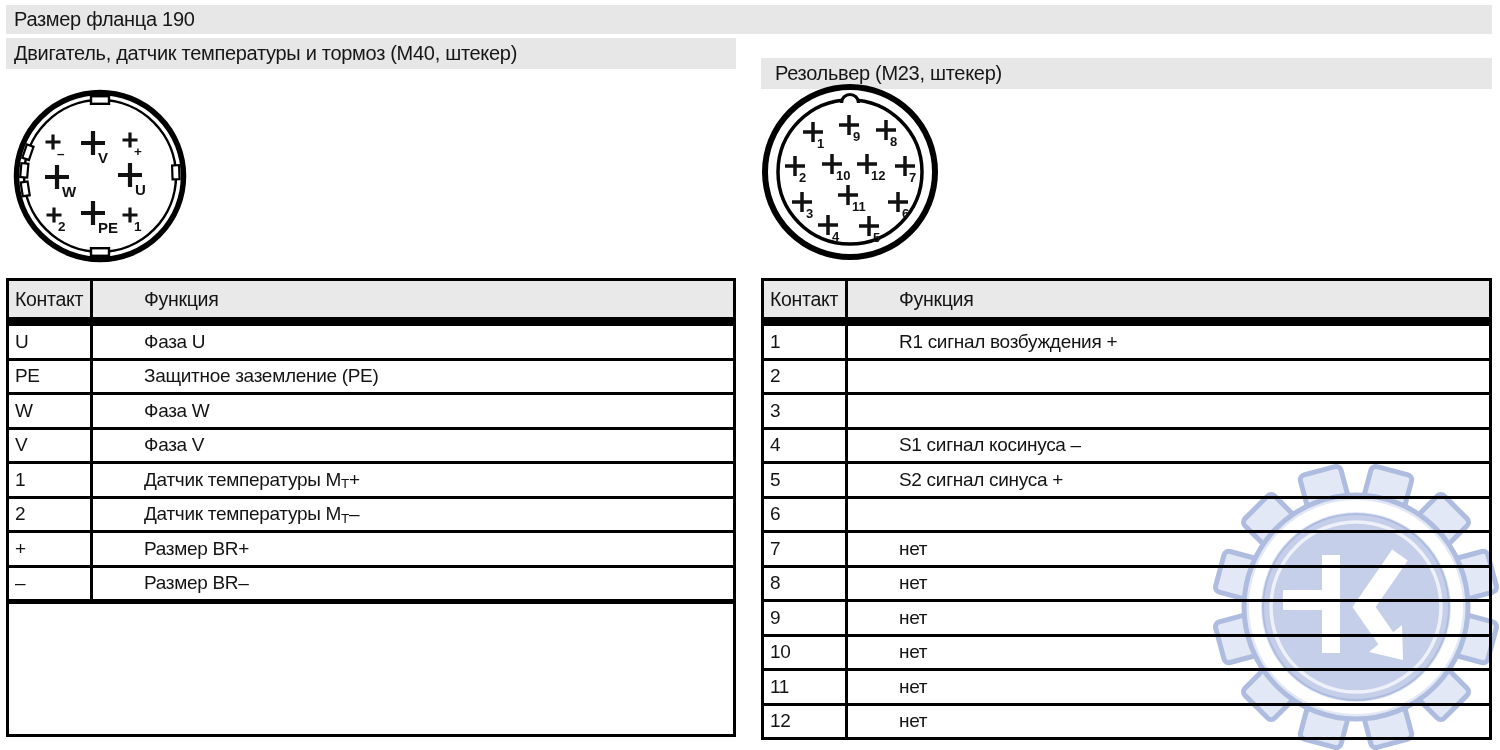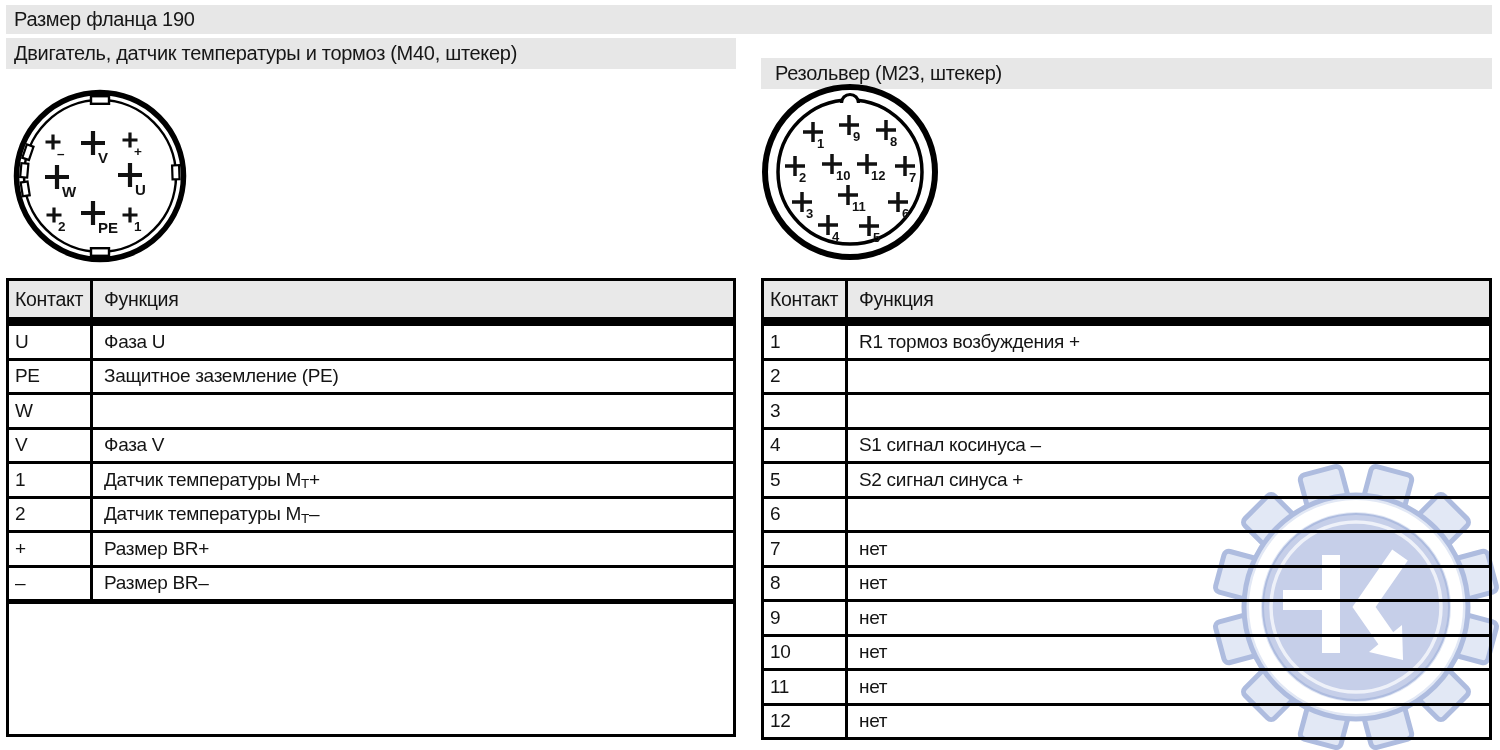--- a/index.html
+++ b/index.html
@@ -20,21 +20,21 @@
   #right-connector{left:760px;top:82px;}
 
   #watermark{position:absolute;left:1206px;top:457px;z-index:0;}
 
   .tbl{
     position:absolute;top:278px;z-index:2;border:3px solid #000;box-sizing:border-box;
     background:transparent;
   }
   .tbl-left{left:6px;width:730px;}
   .tbl-right{left:761px;width:731px;}
-  .tr{display:flex;height:31.5px;border-top:3px solid #000;background:transparent;}
+  .tr{display:flex;height:31.5px;border-top:3px solid #000;background:transparent;gap:40px;}
   .tr.header{height:36px;border-top:0;background:#e9e9e9;}
   .tr.data.first{border-top:0;}
   .hsep{height:9px;background:#000;}
   .td{display:flex;align-items:center;font-size:19px;letter-spacing:-0.3px;color:#141414;overflow:hidden;white-space:nowrap;}
   .td.c{flex:0 0 84px;width:84px;border-right:3px solid #000;padding-left:6px;box-sizing:border-box;}
   .td.f{flex:1;padding-left:11px;border-radius:11px;}
   .tr.header .td{font-size:19.5px;}
   .sub{font-size:13.5px;position:relative;top:4px;}
   .emptycell{height:130px;border-top:5px solid #000;background:transparent;}
 </style>
@@ -166,20 +166,23 @@
       </div>
     </div>
     <div class="tr data">
       <div class="td c">PE</div>
       <div class="td f">
         <span>Защитное заземление (PE)</span>
       </div>
     </div>
     <div class="tr data">
       <div class="td c">W</div>
+      <div class="td f">
+        <span>Фаза W</span>
+      </div>
     </div>
     <div class="tr data">
       <div class="td c">V</div>
       <div class="td f">
         <span>Фаза V</span>
       </div>
     </div>
     <div class="tr data">
       <div class="td c">1</div>
       <div class="td f">
@@ -212,21 +215,21 @@
   </div>
 <div class="tbl tbl-right" id="right-table">
     <div class="tr header">
       <div class="td c">Контакт</div>
       <div class="td f">Функция</div>
     </div>
     <div class="hsep"></div>
     <div class="tr data first">
       <div class="td c">1</div>
       <div class="td f">
-        <span>R1 тормоз возбуждения +</span>
+        <span>R1 сигнал возбуждения +</span>
       </div>
     </div>
     <div class="tr data">
       <div class="td c">2</div>
     </div>
     <div class="tr data">
       <div class="td c">3</div>
     </div>
     <div class="tr data">
       <div class="td c">4</div>

